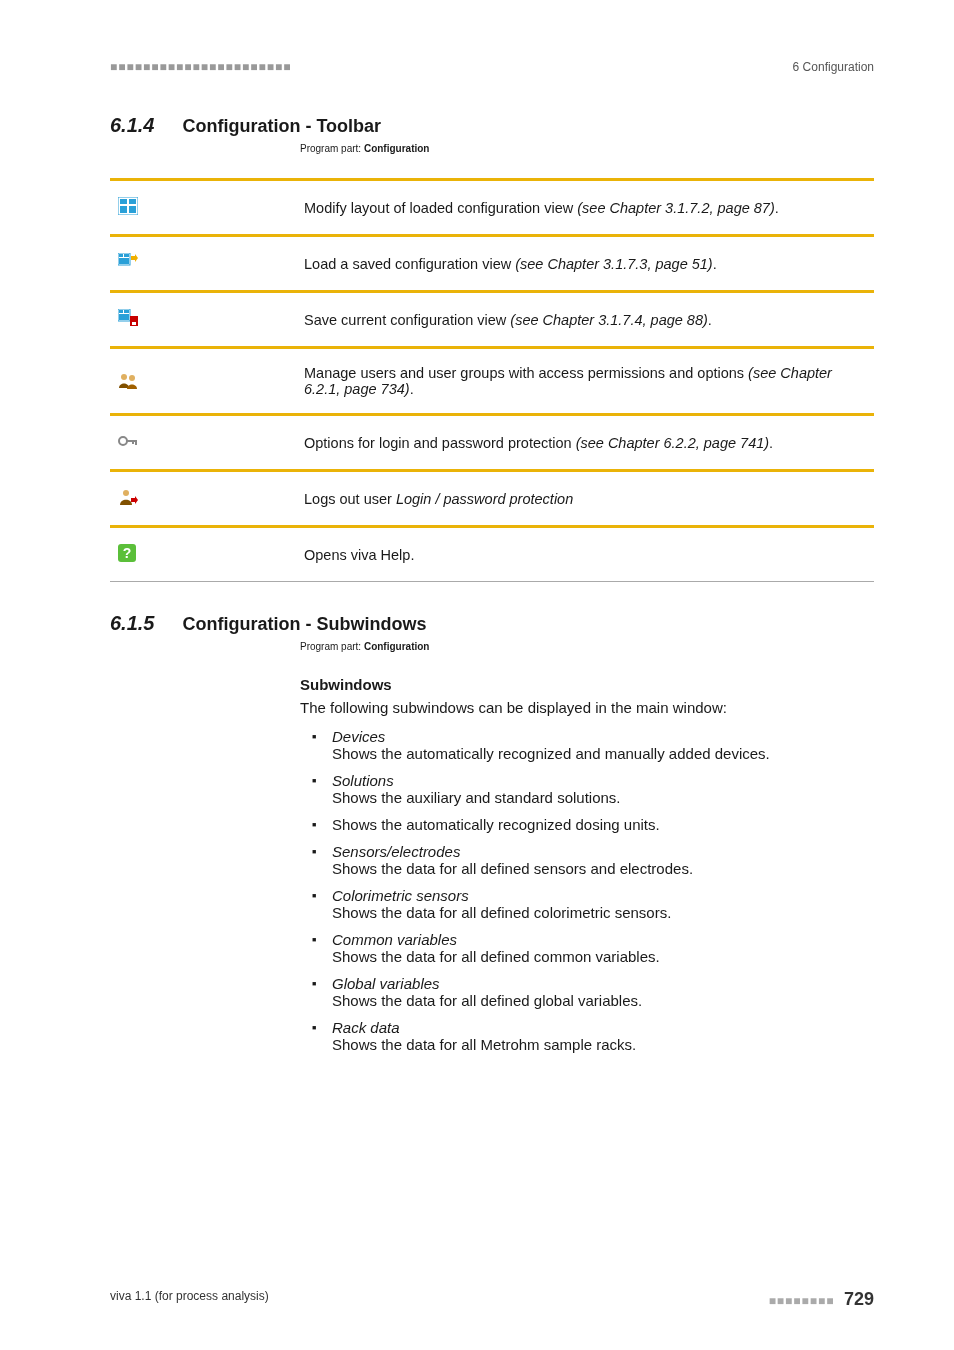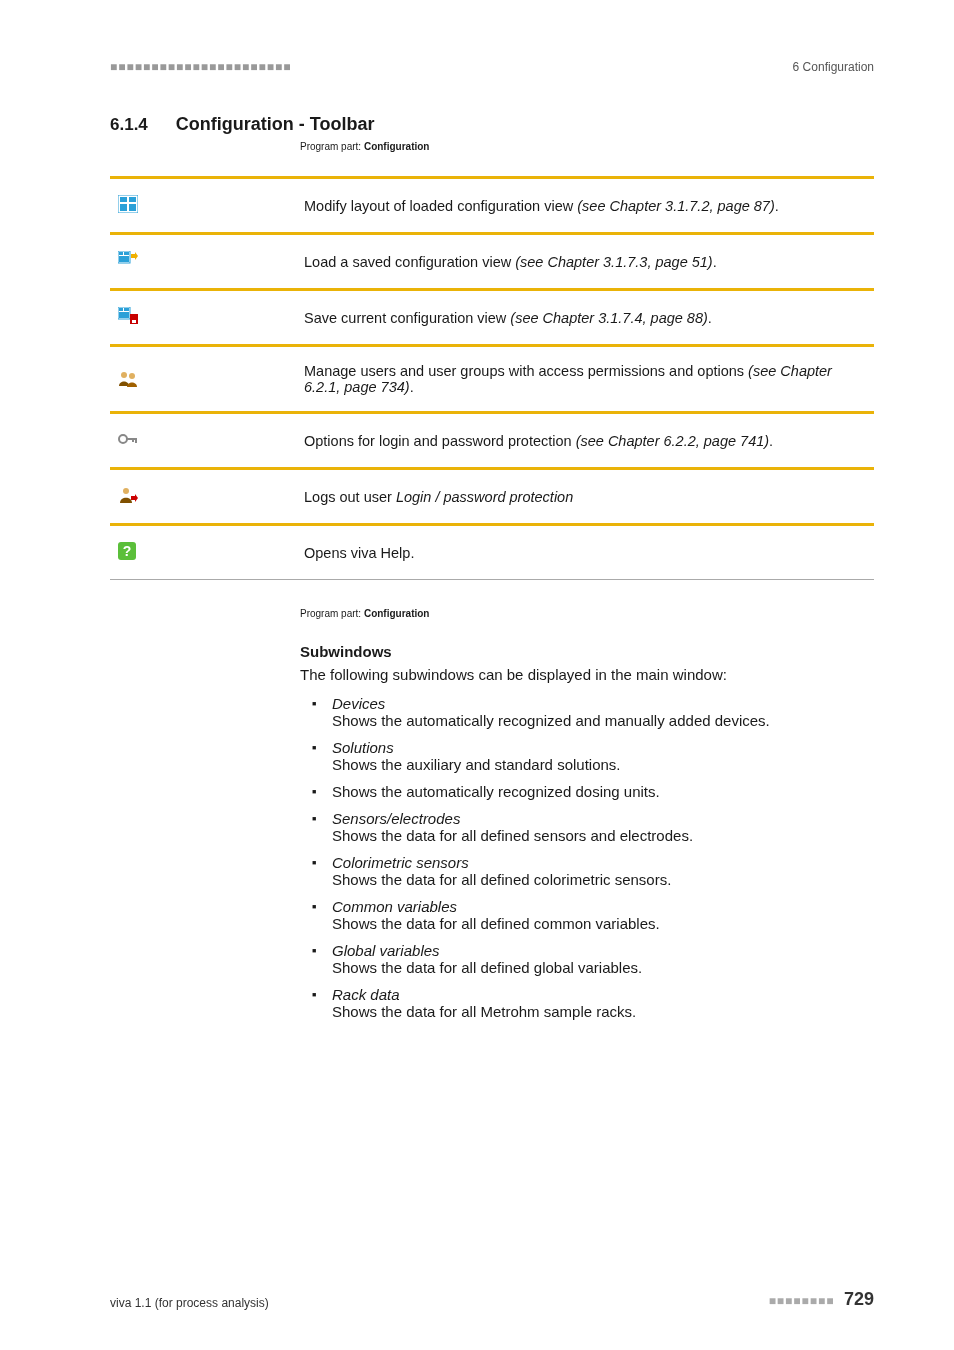--- a/index.html
+++ b/index.html
@@ -30,21 +30,22 @@
   }
   .section-heading {
     display: flex;
     align-items: baseline;
     gap: 28px;
     margin-top: 30px;
     margin-bottom: 6px;
   }
   .section-heading .num {
     font-weight: 700;
-    font-size: 17px;
+    font-size: 20px;
+    font-style: italic;
   }
   .section-heading .title {
     font-weight: 700;
     font-size: 18px;
   }
   .program-part {
     margin-left: 190px;
     font-size: 10px;
     margin-bottom: 24px;
   }
@@ -114,21 +115,21 @@
   ul.bullets li .desc {
     display: block;
   }
   .footer {
     position: absolute;
     bottom: 40px;
     left: 110px;
     right: 80px;
     display: flex;
     justify-content: space-between;
-    align-items: flex-end;
+    align-items: flex-start;
     font-size: 12px;
     color: #333;
   }
   .footer .pgnum {
     font-size: 18px;
     font-weight: 700;
   }
   .footer .dashes2 {
     color: #aaa;
     letter-spacing: 1px;
@@ -264,20 +265,24 @@
               </svg>
         </span>
       </td>
       <td>
         <span>Opens viva Help.</span>
       </td>
     </tr>
   </tbody>
     </table>
 
+  <div class="section-heading">
+    <span class="num">6.1.5</span>
+    <span class="title">Configuration - Subwindows</span>
+  </div>
   <div class="program-part">
     <span>Program part: </span><span class="bold">Configuration</span>
   </div>
 
   <div class="content-indent">
     <div class="subheading">Subwindows</div>
     <p class="body-text">The following subwindows can be displayed in the main window:</p>
     <ul class="bullets">
       <li>
           <span class="term">Devices</span>

